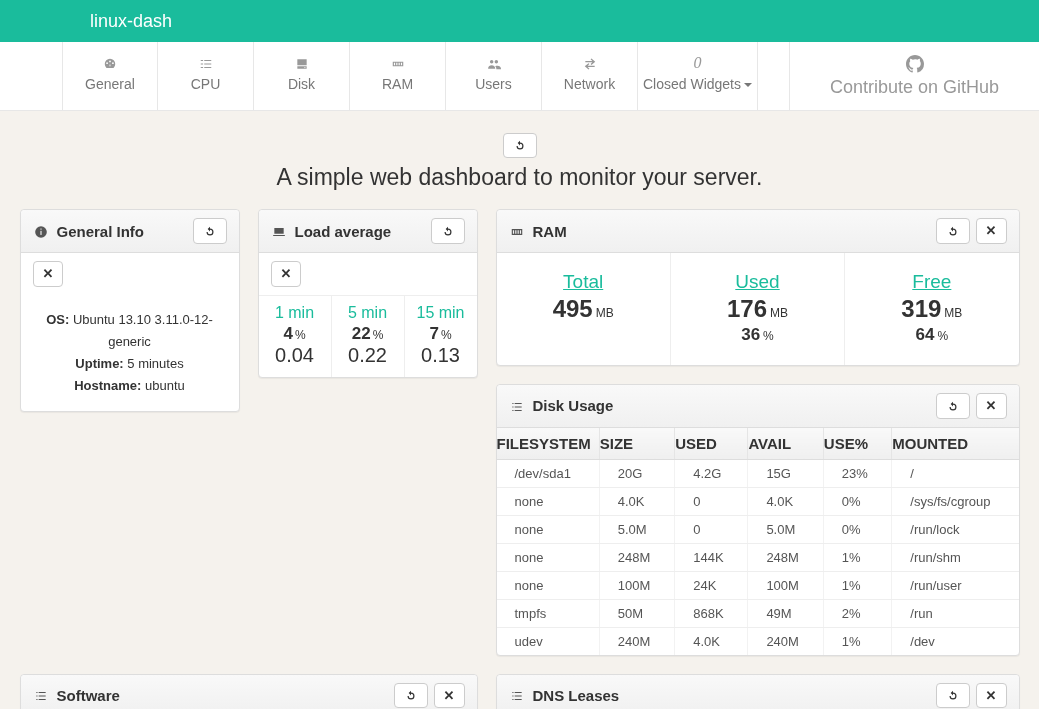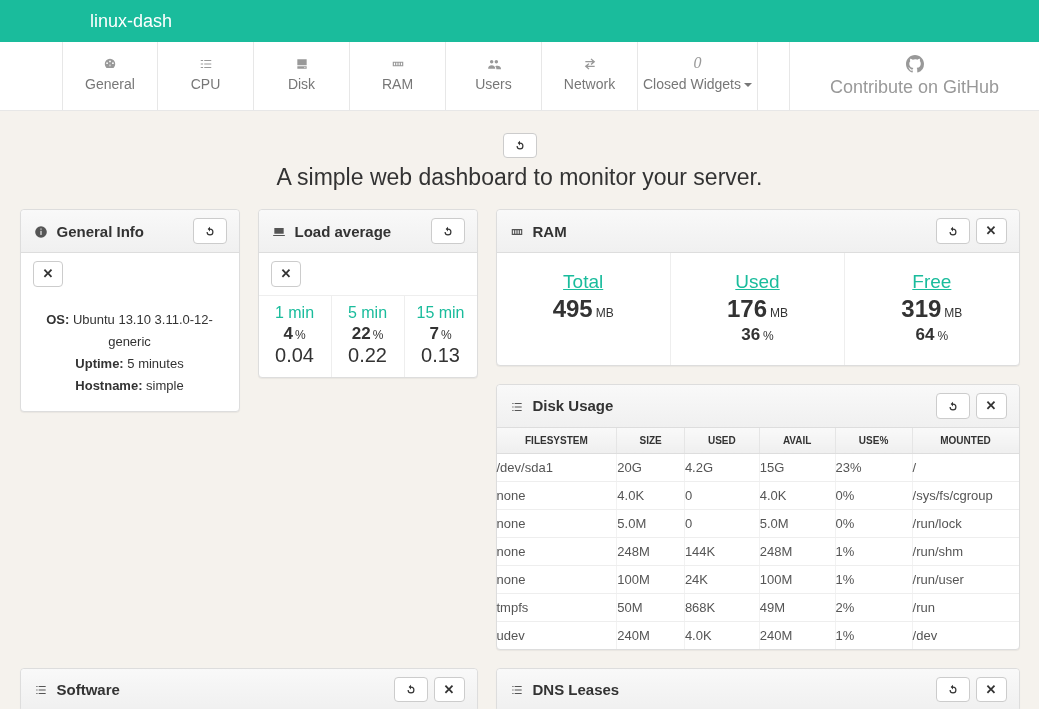--- a/index.html
+++ b/index.html
@@ -40,23 +40,23 @@
 .la-cell .la-pct .pct-sign { font-size:12px; font-weight:400; margin-left:2px; }
 .la-cell .la-val { font-size:20px; }
 .ram-grid { display:flex; }
 .ram-cell { flex:1; text-align:center; padding:18px 0 20px; border-right:1px solid #eee; }
 .ram-cell:last-child { border-right:none; }
 .ram-label { color:#1abc9c; font-size:19px; margin-bottom:2px;text-decoration:underline; }
 .ram-big { font-size:24px; font-weight:700; display:inline-block; }
 .ram-unit { font-size:12px; font-weight:400; margin-left:3px; }
 .ram-pct { margin-top:2px; font-size:17px; font-weight:700; }
 table.data { width:100%; border-collapse:collapse; font-size:13px; }
-table.data th { background:linear-gradient(#f9f9f9,#efefef); text-align:center; padding:7px 14px; font-size:10px; font-weight:700; color:#333; border-bottom:1px solid #ddd; border-right:1px solid #e5e5e5; }
+table.data th { background:linear-gradient(#f9f9f9,#efefef); text-align:left; padding:7px 0; font-size:15px; font-weight:700; color:#333; border-bottom:1px solid #ddd; border-right:1px solid #e5e5e5; }
 table.data th:last-child { border-right:none; }
-table.data td { padding:6px 0; border-bottom:1px solid #eee; border-right:1px solid #f2f2f2; color:#555; }
+table.data td { padding:6px 18px; border-bottom:1px solid #eee; border-right:1px solid #f2f2f2; color:#555; }
 table.data td:last-child { border-right:none; }
 table.data tr:last-child td { border-bottom:none; }
 .small-panel { width:220px; }
 svg.icon { width:14px; height:14px; vertical-align:middle; }
 .caret { display:inline-block; width:0; height:0; margin-left:3px; vertical-align:middle; border-top:4px solid #777; border-right:4px solid transparent; border-left:4px solid transparent; }
 </style>
 </head>
 <body>
 
 <div class="topbar">
@@ -157,21 +157,21 @@
                   <path d="M12 6V3L8 7l4 4V8a4 4 0 11-4 4H6a6 6 0 106-6z"></path>
                 </svg></span>
           </span>
         </div>
         <div class="close-row">
           <span class="btn"><span style="font-weight:700">✕</span></span>
         </div>
         <div class="panel-body gi-body">
           <div><b>OS:</b> <span>Ubuntu 13.10 3.11.0-12-generic</span></div>
           <div><b>Uptime:</b> <span>5 minutes</span></div>
-          <div><b>Hostname:</b> <span>simple</span></div>
+          <div><b>Hostname:</b> <span>ubuntu</span></div>
         </div>
       </div>
 
       <div class="panel small-panel">
         <div class="panel-heading">
           <span class="ph-icon">
             <svg class="icon" viewBox="0 0 24 24" fill="currentColor">
                 <path d="M4 5h16v10H4V5zM2 17h20v2H2v-2z"></path>
               </svg>
           </span>

